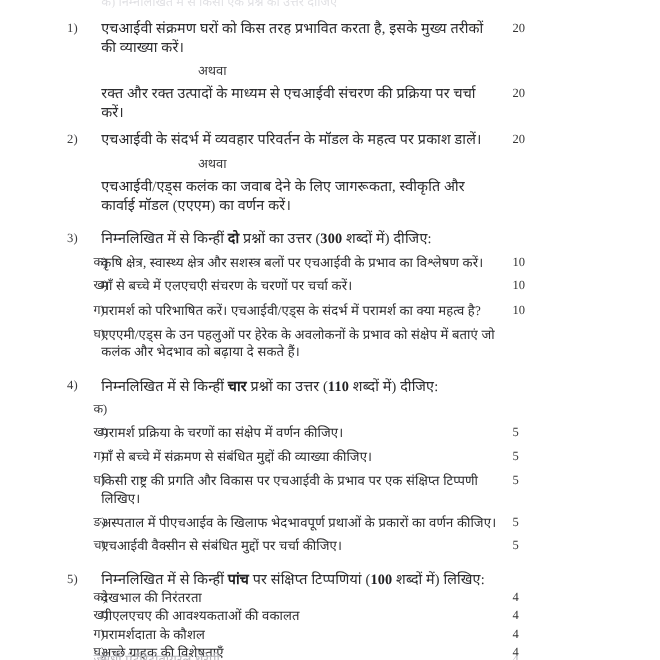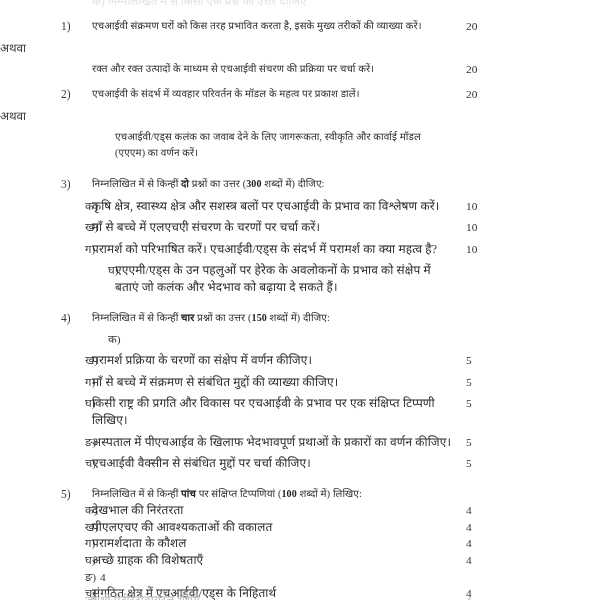--- a/index.html
+++ b/index.html
@@ -50,54 +50,54 @@
     text-align: left;
     padding-left: 61px;
     box-sizing: border-box;
     font-size: 11.5px;
     line-height: 16px;
     color: #3a3a3c;
   }
   .qbody {
     flex: 1 1 auto;
     padding-right: 6px;
-    font-size: 10px;
+    font-size: 13px;
     line-height: 16.6px;
     color: #2c2c2e;
     letter-spacing: .15px;
   }
   .marks {
     flex: 0 0 48px;
     width: 48px;
     text-align: left;
     padding-left: 8px;
     box-sizing: border-box;
     font-size: 11.4px;
     line-height: 16.6px;
     color: #333;
   }
   
   .q-wrap {
     position: relative;
-    padding-left: 23px;
   }
   .marks-abs {
     position: absolute;
     font-size: 11.4px;
     color: #333;
     left: 552px;
   }
   .sub .qnum {
     padding-left: 85px;
     font-size: 11.4px;
   }
   .sub .qbody {
     font-size: 11.9px;
   }
   .athva {
+    text-align: center;
     font-size: 11.8px;
     line-height: 16px;
     color: #3a3a3c;
     padding-right: 120px;
   }
   .spacer-s { height: 5px; }
   .spacer-m { height: 9px; }
   .spacer-l { height: 14px; }
   b, .bold { font-weight: bold; color: #202022; }
   
@@ -189,21 +189,21 @@
       <div class="qnum">घ)</div>
       <div class="qbody">एएएमी/एड्स के उन पहलुओं पर हेरेक के अवलोकनों के प्रभाव को संक्षेप में बताएं जो कलंक और भेदभाव को बढ़ाया दे सकते हैं।</div>
       <div class="marks"></div>
       <div class="marks-abs" style="top:16.6px;">10</div>
     </div>
 
     <div class="spacer-l"></div>
 
     <div class="qrow">
       <div class="qnum">4)</div>
-      <div class="qbody"><span>निम्नलिखित में से किन्हीं </span><span class="bold">चार</span><span> प्रश्नों का उत्तर (</span><span class="bold">150</span><span> शब्दों में) दीजिए:</span></div>
+      <div class="qbody"><span>निम्नलिखित में से किन्हीं </span><span class="bold">चार</span><span> प्रश्नों का उत्तर (</span><span class="bold">110</span><span> शब्दों में) दीजिए:</span></div>
       <div class="marks"></div>
     </div>
     <div class="spacer-s"></div>
 
     <div class="qrow sub q-wrap">
       <div class="qnum">क)</div>
       <div class="marks"></div>
       <div class="marks-abs" style="top:16.6px;">5</div>
     </div>
     <div class="spacer-s"></div>

